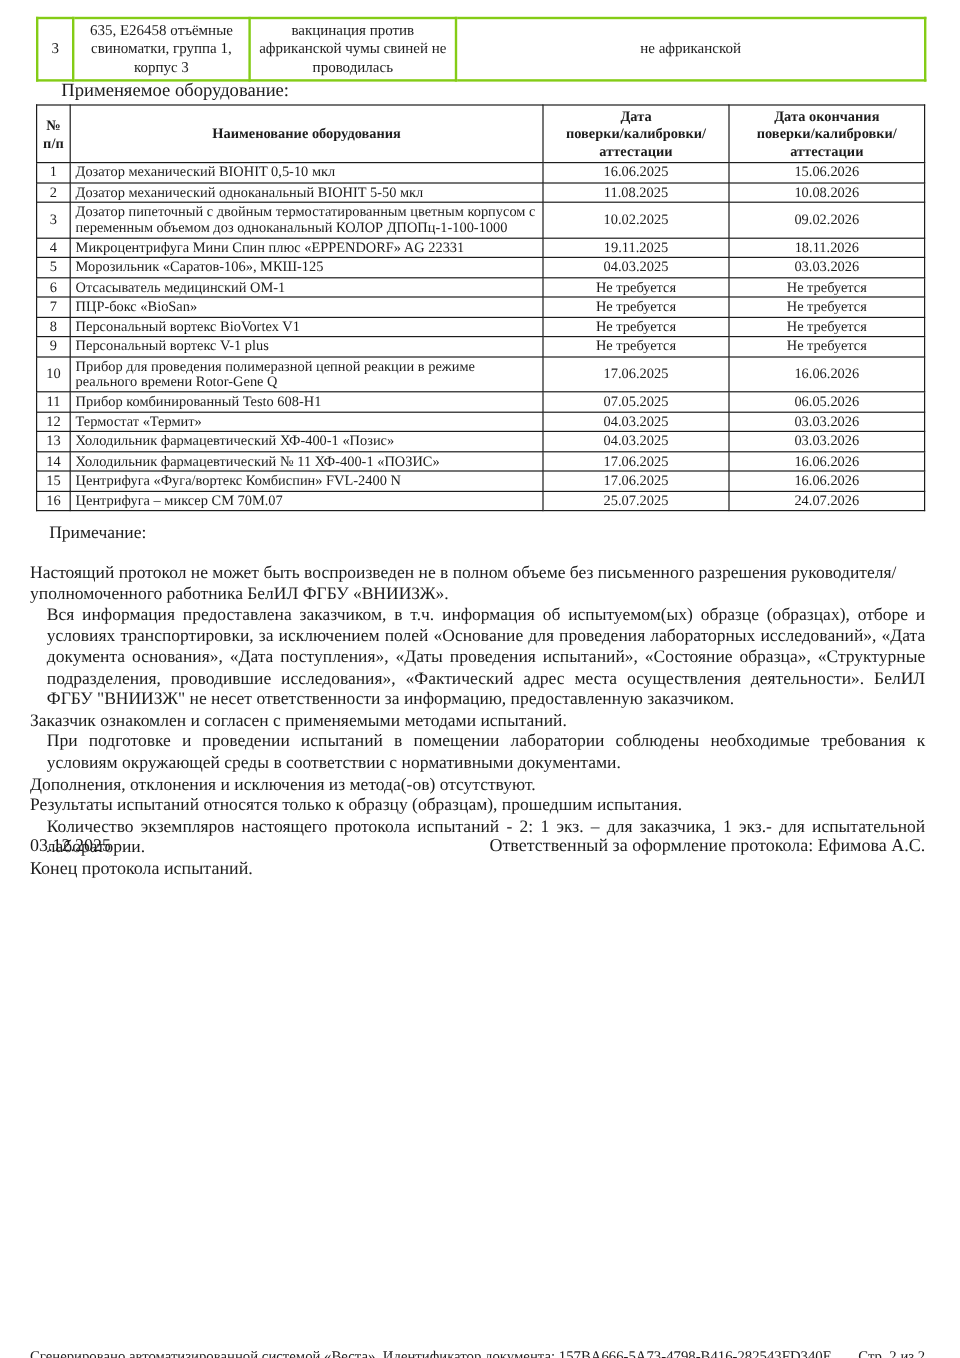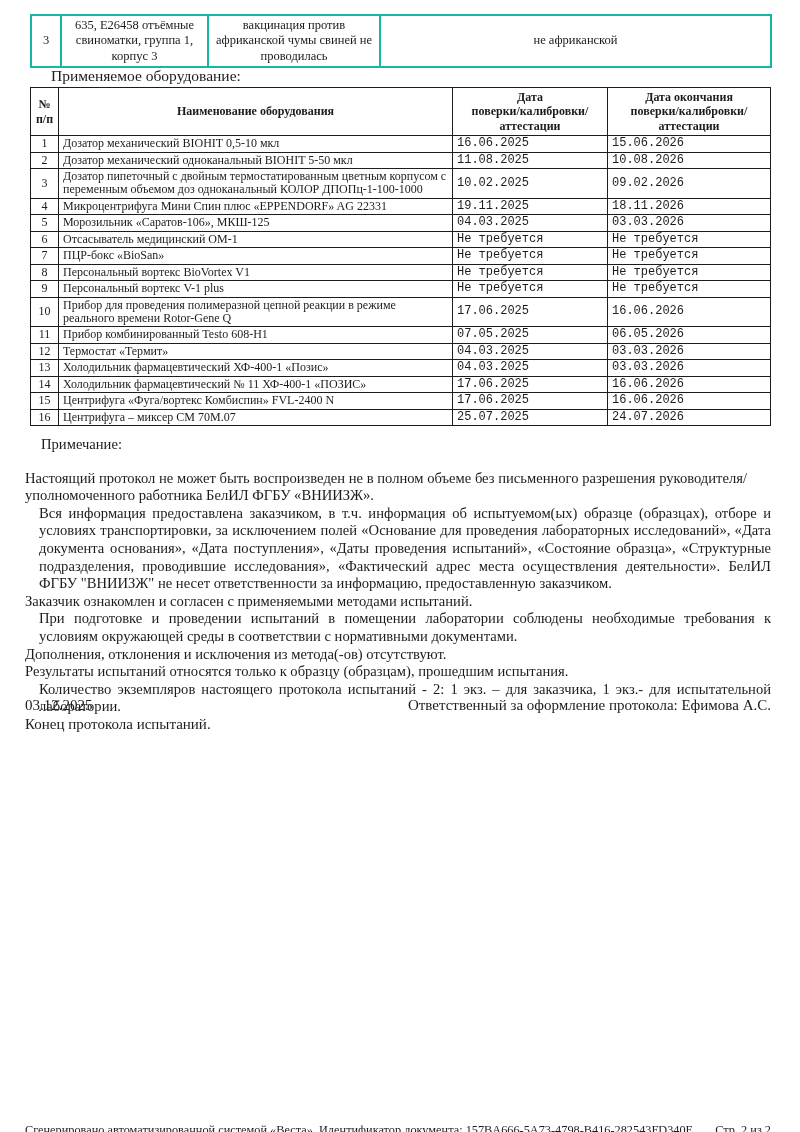--- a/index.html
+++ b/index.html
@@ -11,36 +11,36 @@
     font-family: "Liberation Serif", "DejaVu Serif", serif;
   }
   .page { position: relative; width: 800px; height: 1132px; overflow: hidden; background:#fff; }
 
   
   .sample-table {
     position: absolute; left: 30px; top: 14px; width: 740px;
     border-collapse: collapse; table-layout: fixed;
     font-size: 12.5px; line-height: 1.22; text-align: center;
   }
-  .sample-table td { border: 2px solid #14b8a6; padding: 2px 6px; vertical-align: middle; }
+  .sample-table td { border: 2px solid #84cc16; padding: 2px 6px; vertical-align: middle; }
 
   .equip-heading { position: absolute; left: 25px; top: 67px; font-size: 15.5px; margin-left: 26px; }
 
   
   .equip-table {
     position: absolute; left: 30px; top: 87px; width: 740px;
     border-collapse: collapse; table-layout: fixed;
     font-size: 12px; line-height: 1.12;
   }
   .equip-table th, .equip-table td { border: 1px solid #1c1c1c; vertical-align: middle; }
   .equip-table th { font-weight: bold; text-align: center; white-space: pre-line; padding: 2px 4px; line-height: 1.2; }
   .equip-table td { padding: 1px 4px; }
   .c-num  { text-align: center; }
   .c-name { text-align: left; padding-left: 6px; }
-  .c-date { text-align: left; font-family: Liberation Mono, monospace; }
+  .c-date { text-align: center; }
 
   
   .notes { position: absolute; left: 25px; top: 420px; width: 746px; font-size: 14.6px; line-height: 17.6px; }
   .notes-heading { margin: 16px; }
   .note { margin: 0; }
   .note.just { text-align: justify; margin-left: 14px; }
 
   .sig-row {
     position: absolute; left: 25px; top: 697px; width: 746px;
     display: flex; justify-content: space-between; font-size: 15px;

